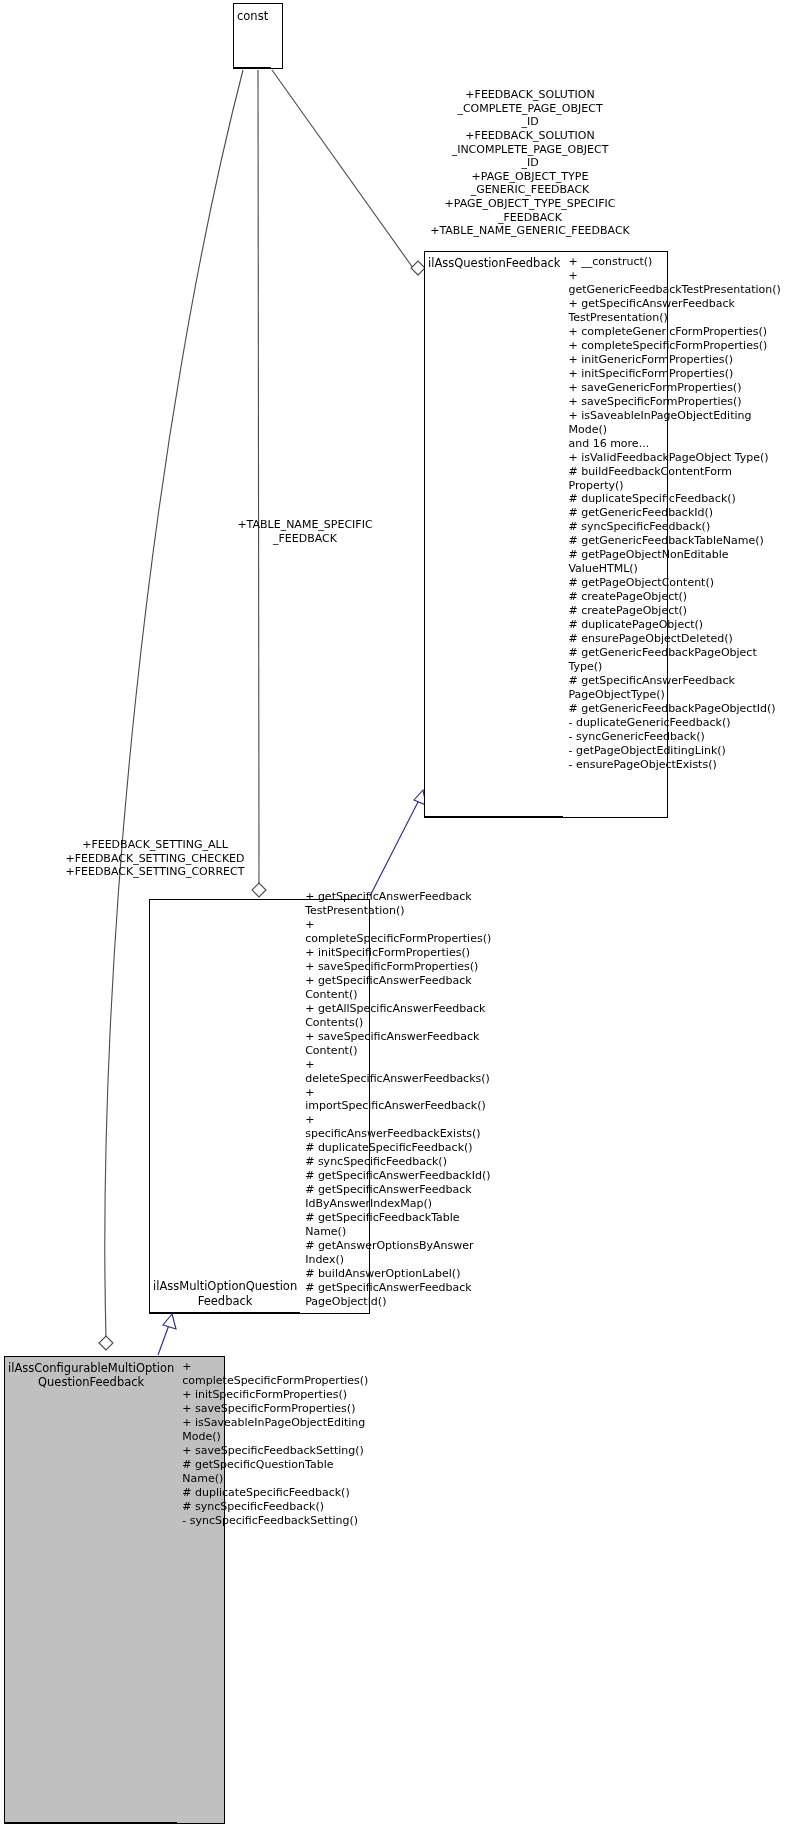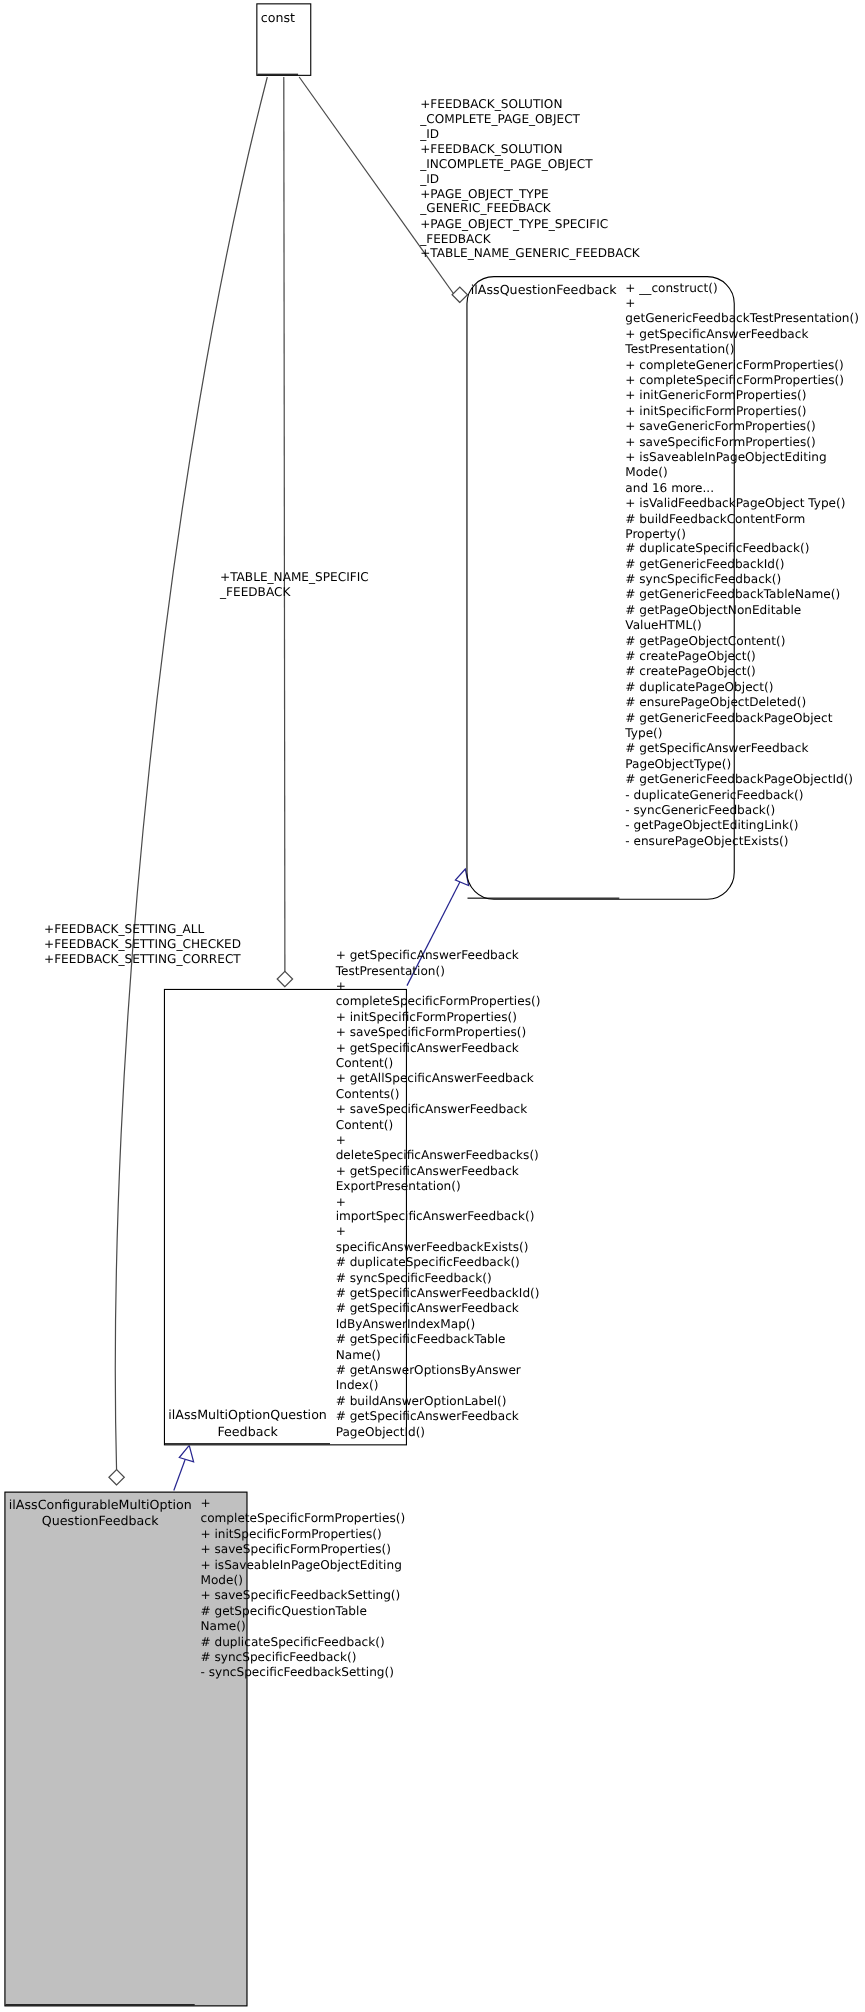--- a/index.html
+++ b/index.html
@@ -68,25 +68,25 @@
   }
 
   
   .edge-label {
     position: absolute;
     line-height: 1.24;
     font-size: 11px;
     white-space: pre-line;
     color: #000000;
   }
-  .edge-label.center { text-align: left; }
+  .edge-label.center { text-align: center; }
 
   
   #box-const      { left: 233px; top: 3px;    width: 50px;  height: 66px; }
-  #box-qfeedback  { left: 424px; top: 251px;  width: 244px; height: 567px; border-radius: 25px; }
+  #box-qfeedback  { left: 424px; top: 251px;  width: 244px; height: 567px; }
   #box-multi      { left: 149px; top: 899px;  width: 221px; height: 415px; align-items: flex-end; }
   #box-config     { left: 4px;   top: 1356px; width: 221px; height: 468px; }
 
   #box-const .uml-title { padding: 5px 3px; }
   #box-const .uml-attrs { height: 20px; }
   #box-const .uml-ops   { height: 21px; }
 
   #lbl-const-to-qf { left: 382px; top: 88px;  width: 296px; }
   #lbl-const-to-multi { left: 200px; top: 518px; width: 210px; }
   #lbl-const-to-config { left: 40px; top: 838px; width: 230px; }
@@ -180,21 +180,20 @@
     <div class="uml-attrs empty"></div>
     <div class="uml-ops">
         <div class="member">+ getSpecificAnswerFeedback TestPresentation()</div>
         <div class="member">+ completeSpecificFormProperties()</div>
         <div class="member">+ initSpecificFormProperties()</div>
         <div class="member">+ saveSpecificFormProperties()</div>
         <div class="member">+ getSpecificAnswerFeedback Content()</div>
         <div class="member">+ getAllSpecificAnswerFeedback Contents()</div>
         <div class="member">+ saveSpecificAnswerFeedback Content()</div>
         <div class="member">+ deleteSpecificAnswerFeedbacks()</div>
-        <div class="member">+ getSpecificAnswerFeedback ExportPresentation()</div>
         <div class="member">+ importSpecificAnswerFeedback()</div>
         <div class="member">+ specificAnswerFeedbackExists()</div>
         <div class="member"># duplicateSpecificFeedback()</div>
         <div class="member"># syncSpecificFeedback()</div>
         <div class="member"># getSpecificAnswerFeedbackId()</div>
         <div class="member"># getSpecificAnswerFeedback IdByAnswerIndexMap()</div>
         <div class="member"># getSpecificFeedbackTable Name()</div>
         <div class="member"># getAnswerOptionsByAnswer Index()</div>
         <div class="member"># buildAnswerOptionLabel()</div>
         <div class="member"># getSpecificAnswerFeedback PageObjectId()</div>

